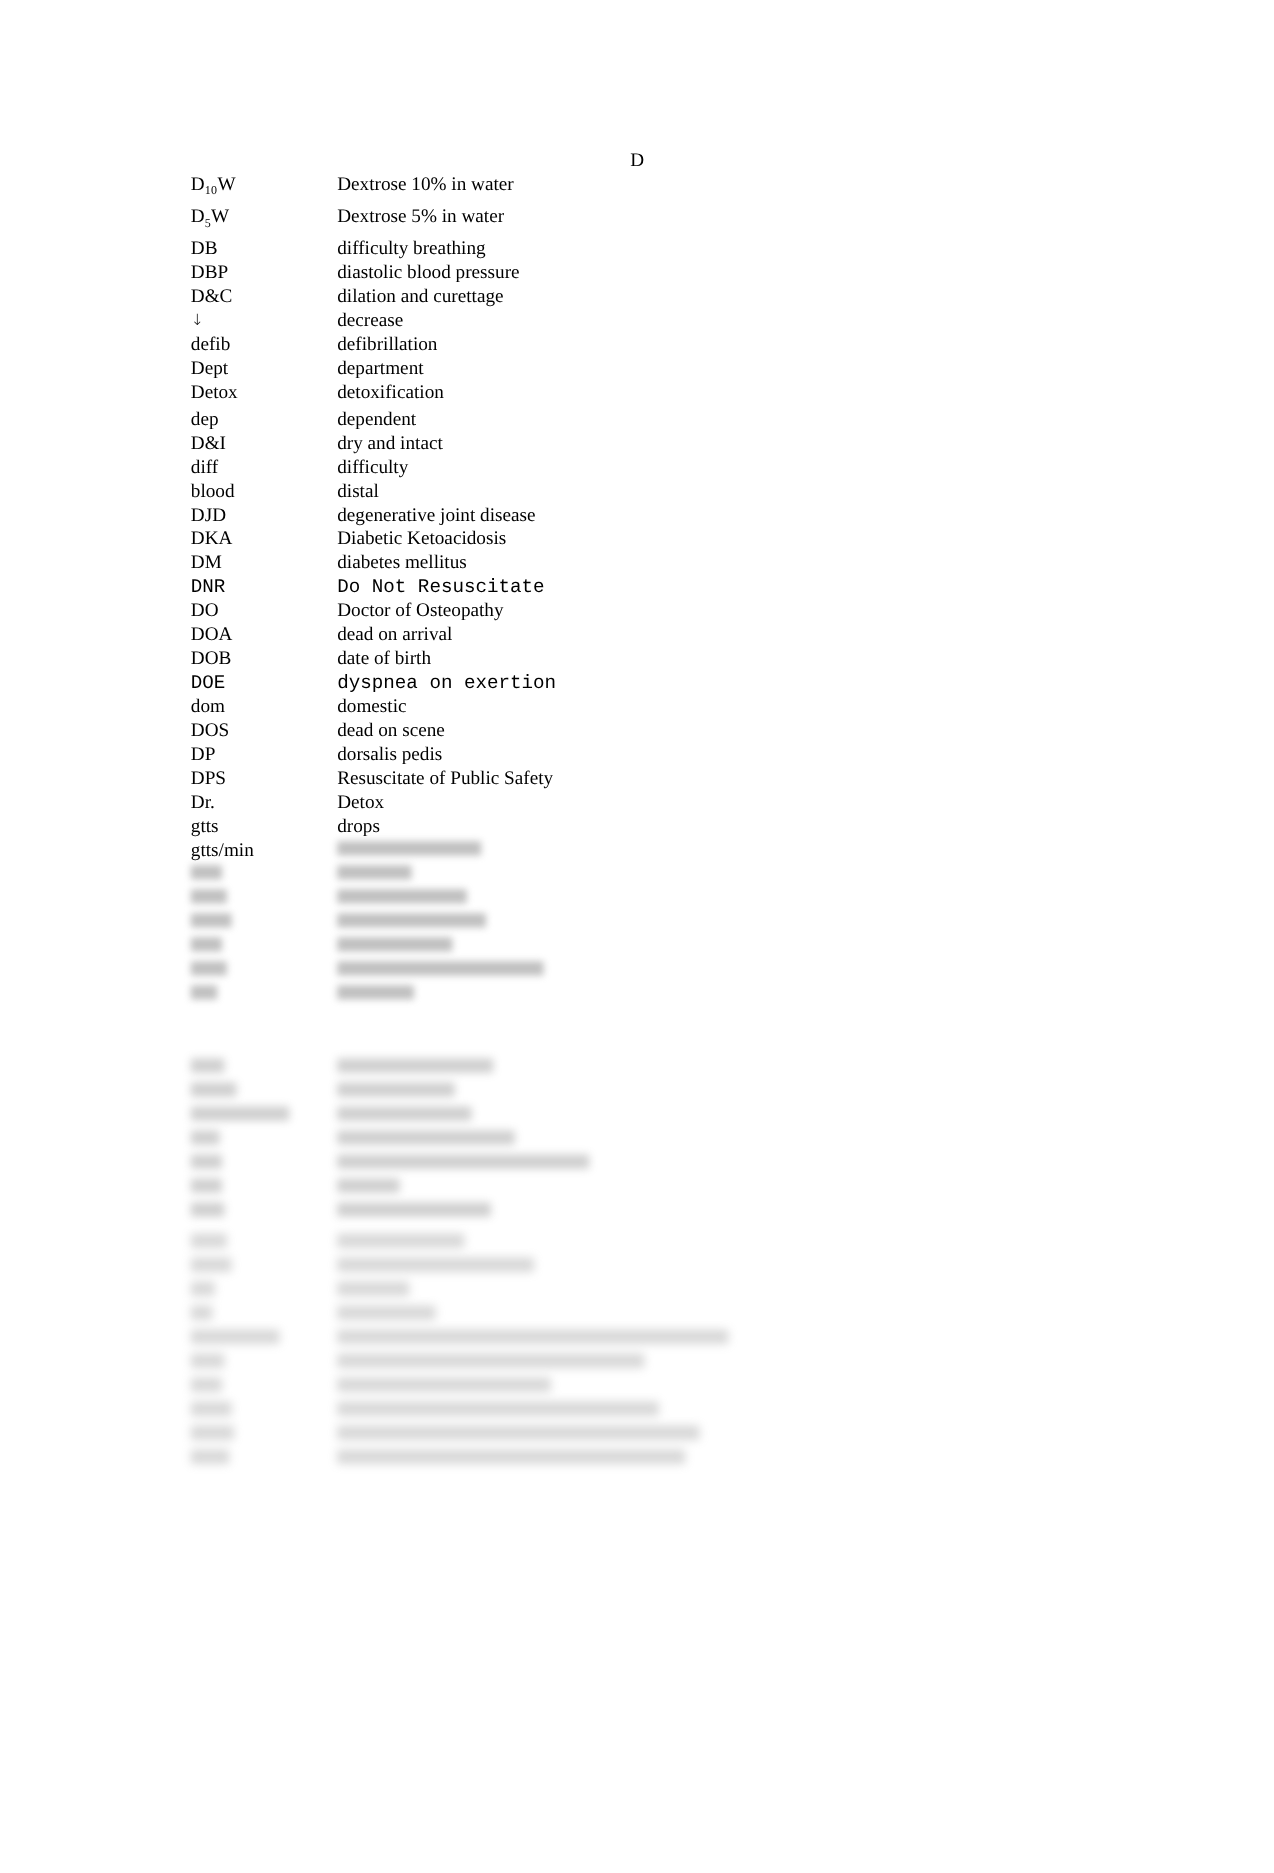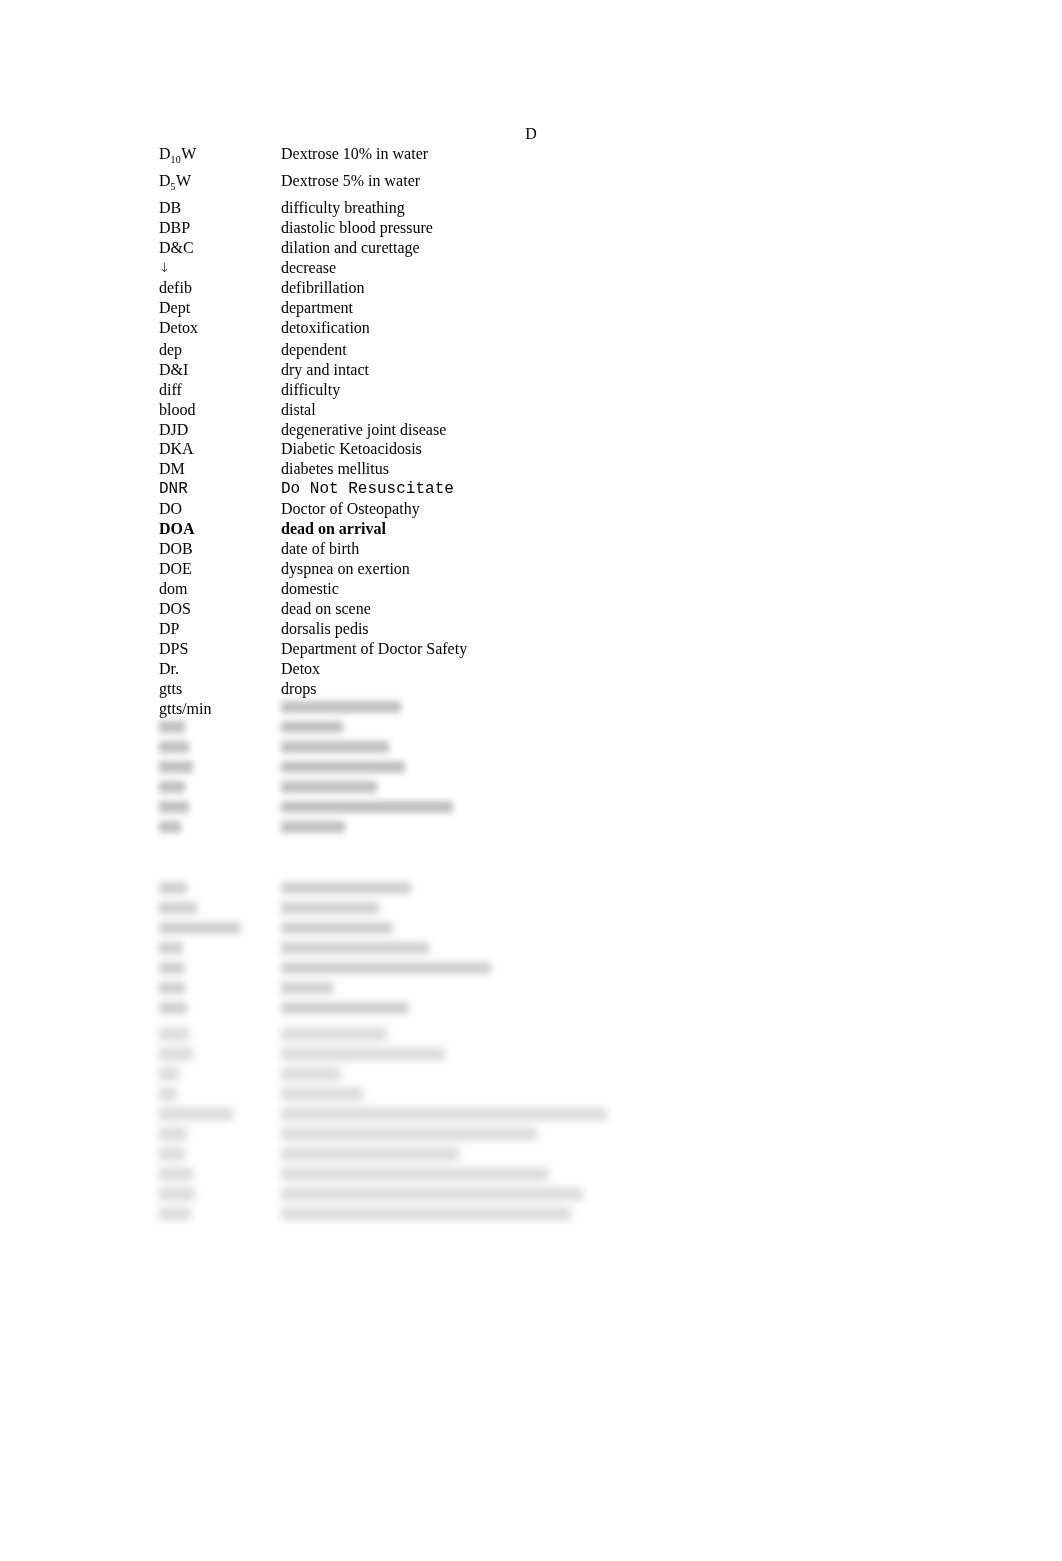--- a/index.html
+++ b/index.html
@@ -184,47 +184,47 @@
         <span class="definition">diabetes mellitus</span>
       </div>
       <div class="entry" style="top: 479px; font-family: Liberation Mono, monospace;">
         <span class="term">DNR</span>
         <span class="definition">Do Not Resuscitate</span>
       </div>
       <div class="entry" style="top: 499px;">
         <span class="term">DO</span>
         <span class="definition">Doctor of Osteopathy</span>
       </div>
-      <div class="entry" style="top: 519px; font-weight: bold;">
+      <div class="entry" style="top: 519px;">
         <span class="term">DOA</span>
         <span class="definition">dead on arrival</span>
       </div>
       <div class="entry" style="top: 539px;">
         <span class="term">DOB</span>
         <span class="definition">date of birth</span>
       </div>
-      <div class="entry" style="top: 559px;">
+      <div class="entry" style="top: 559px; font-family: Liberation Mono, monospace;">
         <span class="term">DOE</span>
         <span class="definition">dyspnea on exertion</span>
       </div>
       <div class="entry" style="top: 579px;">
         <span class="term">dom</span>
         <span class="definition">domestic</span>
       </div>
       <div class="entry" style="top: 599px;">
         <span class="term">DOS</span>
         <span class="definition">dead on scene</span>
       </div>
       <div class="entry" style="top: 619px;">
         <span class="term">DP</span>
         <span class="definition">dorsalis pedis</span>
       </div>
       <div class="entry" style="top: 639px;">
         <span class="term">DPS</span>
-        <span class="definition">Department of Doctor Safety</span>
+        <span class="definition">Resuscitate of Public Safety</span>
       </div>
       <div class="entry" style="top: 659px;">
         <span class="term">Dr.</span>
         <span class="definition">Detox</span>
       </div>
       <div class="entry" style="top: 679px;">
         <span class="term">gtts</span>
         <span class="definition">drops</span>
       </div>
       <div class="entry" style="top: 699px;">

